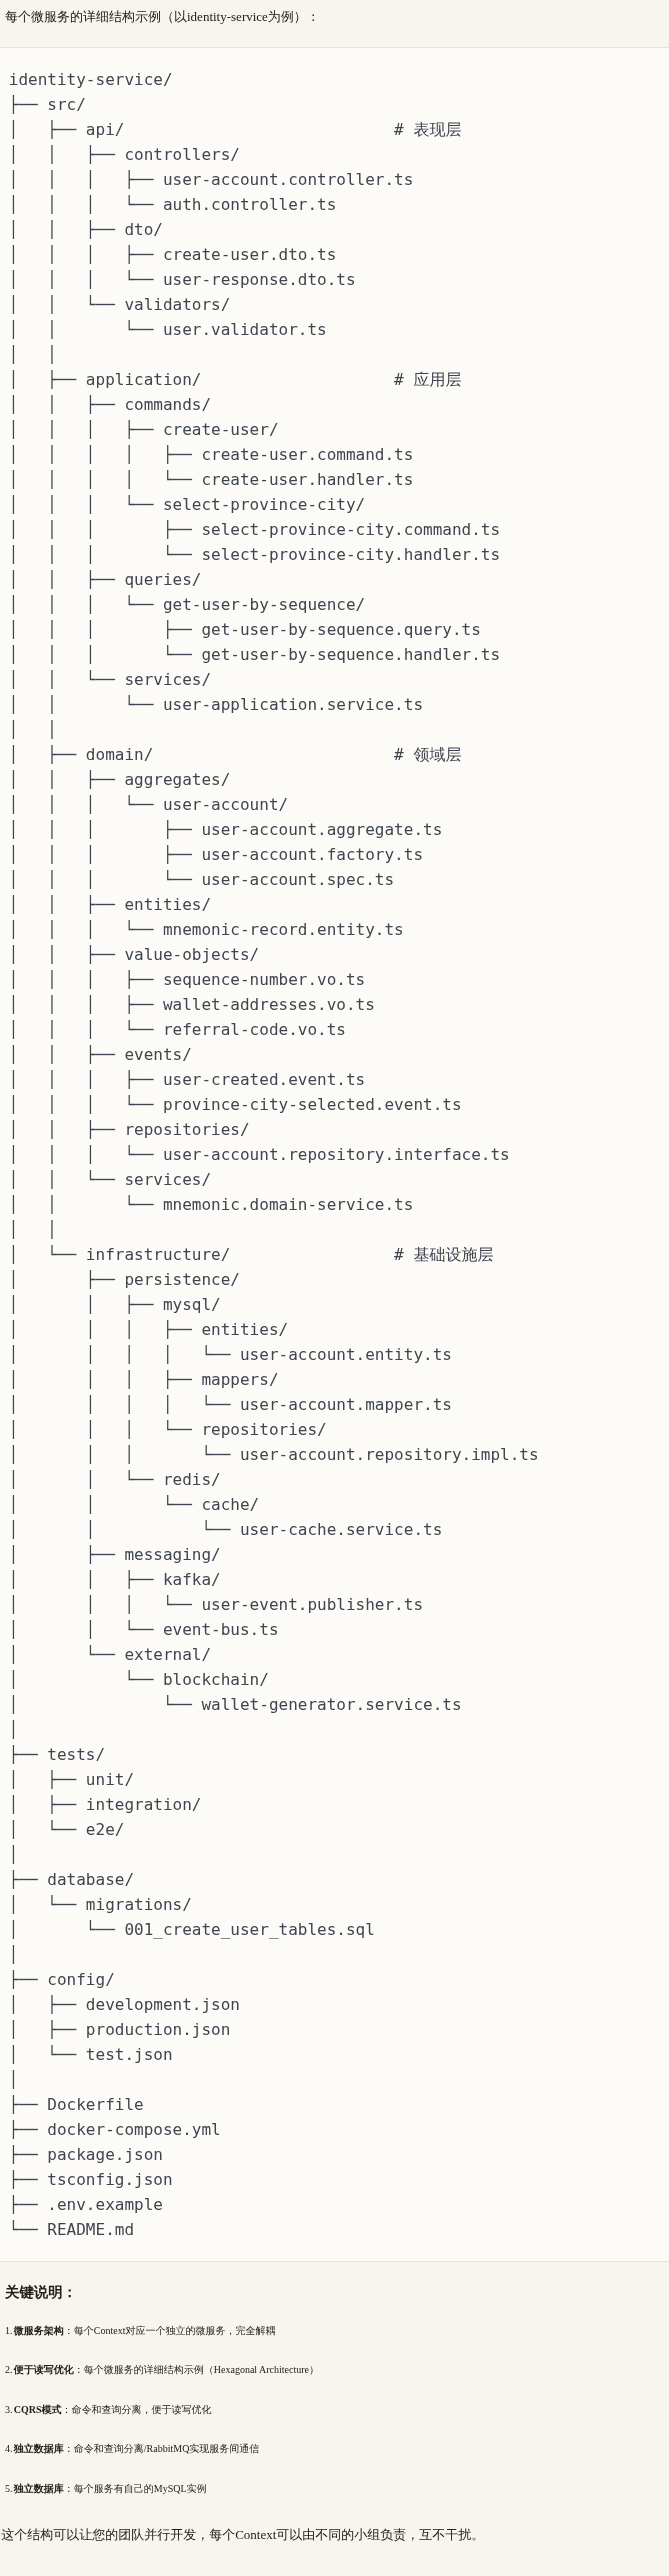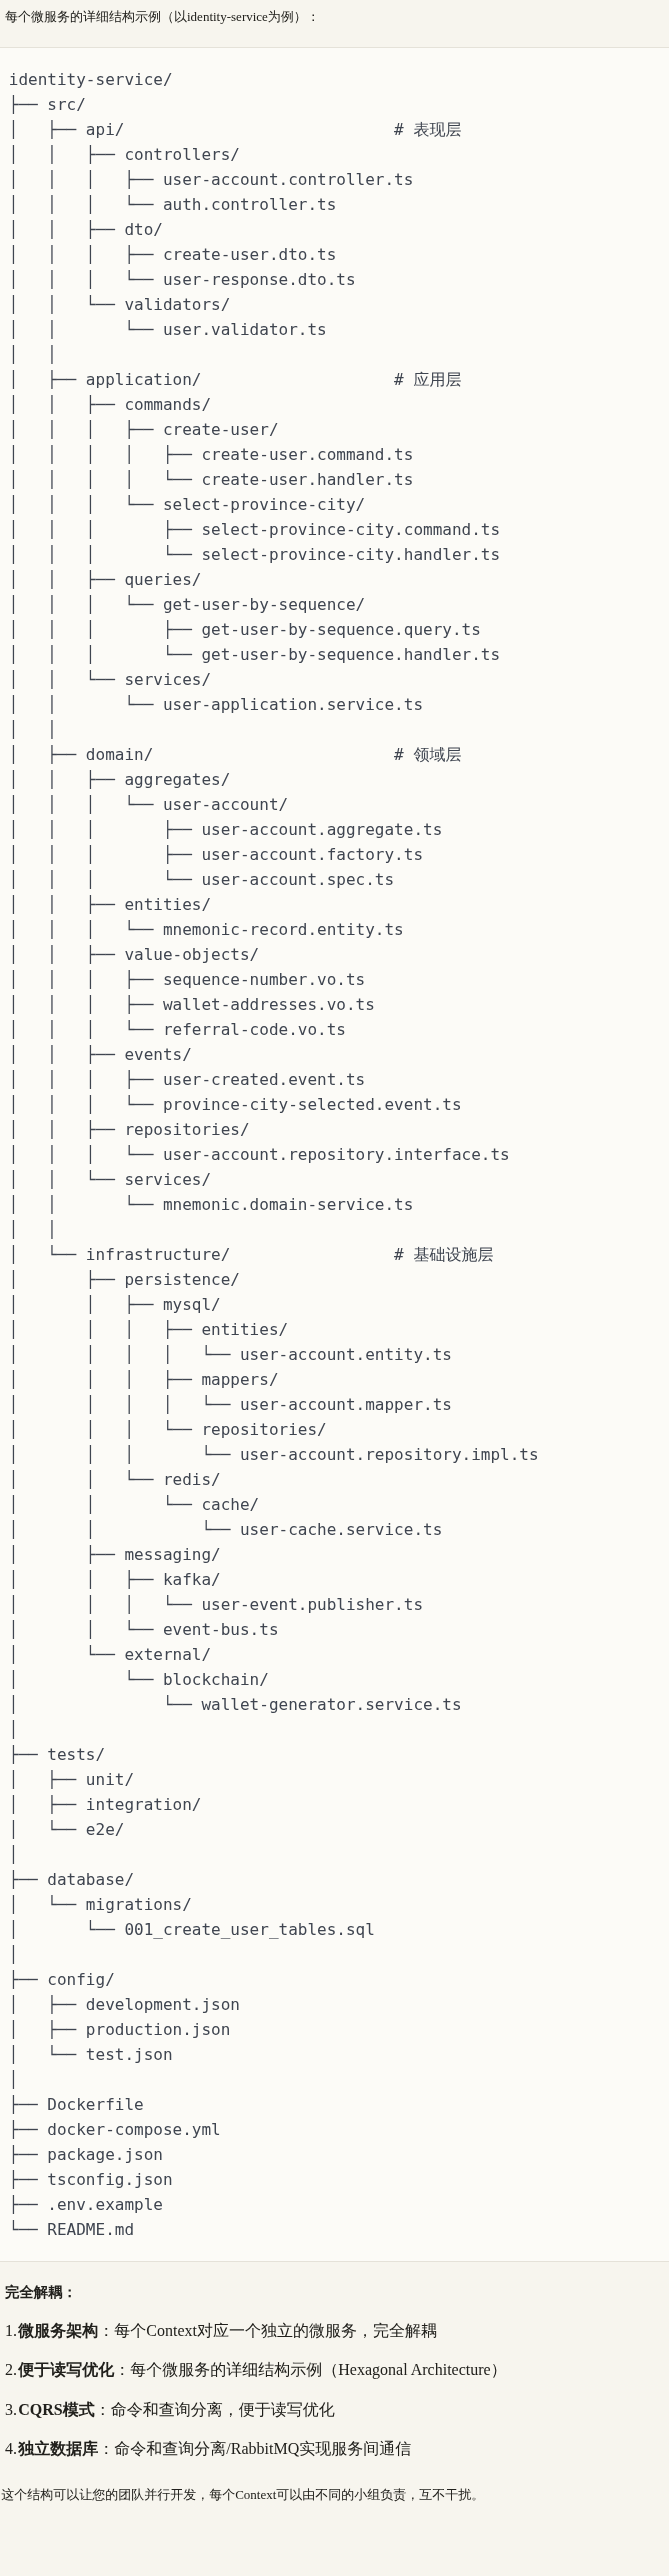--- a/index.html
+++ b/index.html
@@ -37,21 +37,21 @@
   .notes {
     padding: 0 5px 12.5px 5px;
   }
   .notes-heading {
     font-size: 14.4px;
     font-weight: 700;
     line-height: 19.4px;
     margin: 21px 0 18px 0;
   }
   .note-item {
-    font-size: 16px;
+    font-size: 10px;
     line-height: 19px;
     margin: 0 0 20.6px 0;
   }
   .note-item .num {
     margin-right: 1.3px;
   }
   .note-item strong {
     font-weight: 700;
   }
   .notes-footer {
@@ -152,37 +152,40 @@
 ├── Dockerfile
 ├── docker-compose.yml
 ├── package.json
 ├── tsconfig.json
 ├── .env.example
 └── README.md</pre>
   </div>
 
   <div class="notes">
 
-    <h2 class="notes-heading">完全解耦：</h2>
+    <h2 class="notes-heading">关键说明：</h2>
 
     <div class="note-item">
       <span class="num">1.</span><strong>微服务架构</strong><span>：</span><span>每个Context对应一个独立的微服务，完全解耦</span>
     </div>
 
     <div class="note-item">
       <span class="num">2.</span><strong>便于读写优化</strong><span>：</span><span>每个微服务的详细结构示例（Hexagonal Architecture）</span>
     </div>
 
     <div class="note-item">
       <span class="num">3.</span><strong>CQRS模式</strong><span>：</span><span>命令和查询分离，便于读写优化</span>
     </div>
 
     <div class="note-item">
       <span class="num">4.</span><strong>独立数据库</strong><span>：</span><span>命令和查询分离/RabbitMQ实现服务间通信</span>
     </div>
 
+    <div class="note-item">
+      <span class="num">5.</span><strong>独立数据库</strong><span>：</span><span>每个服务有自己的MySQL实例</span>
+    </div>
 
 
     <p class="notes-footer">这个结构可以让您的团队并行开发，每个Context可以由不同的小组负责，互不干扰。</p>
   </div>
 
 </div>
 
 
 </body></html>

